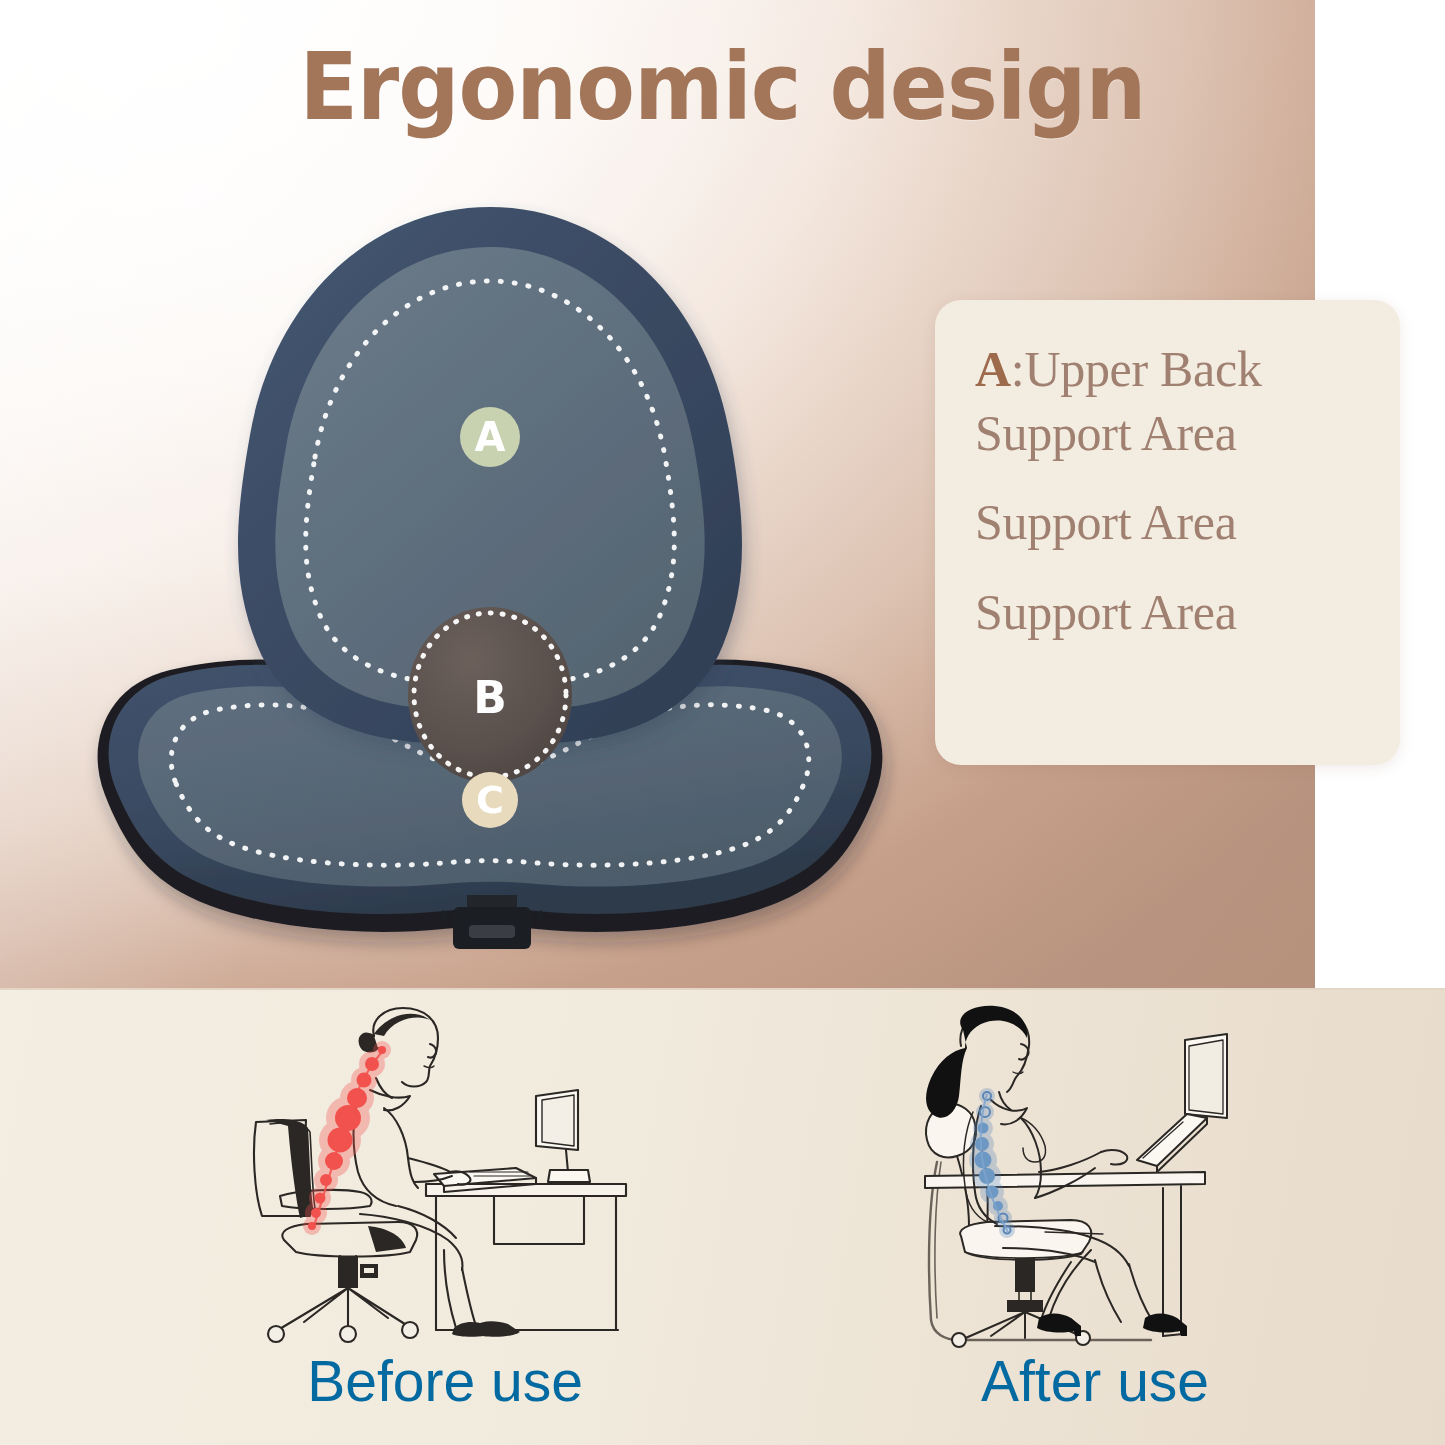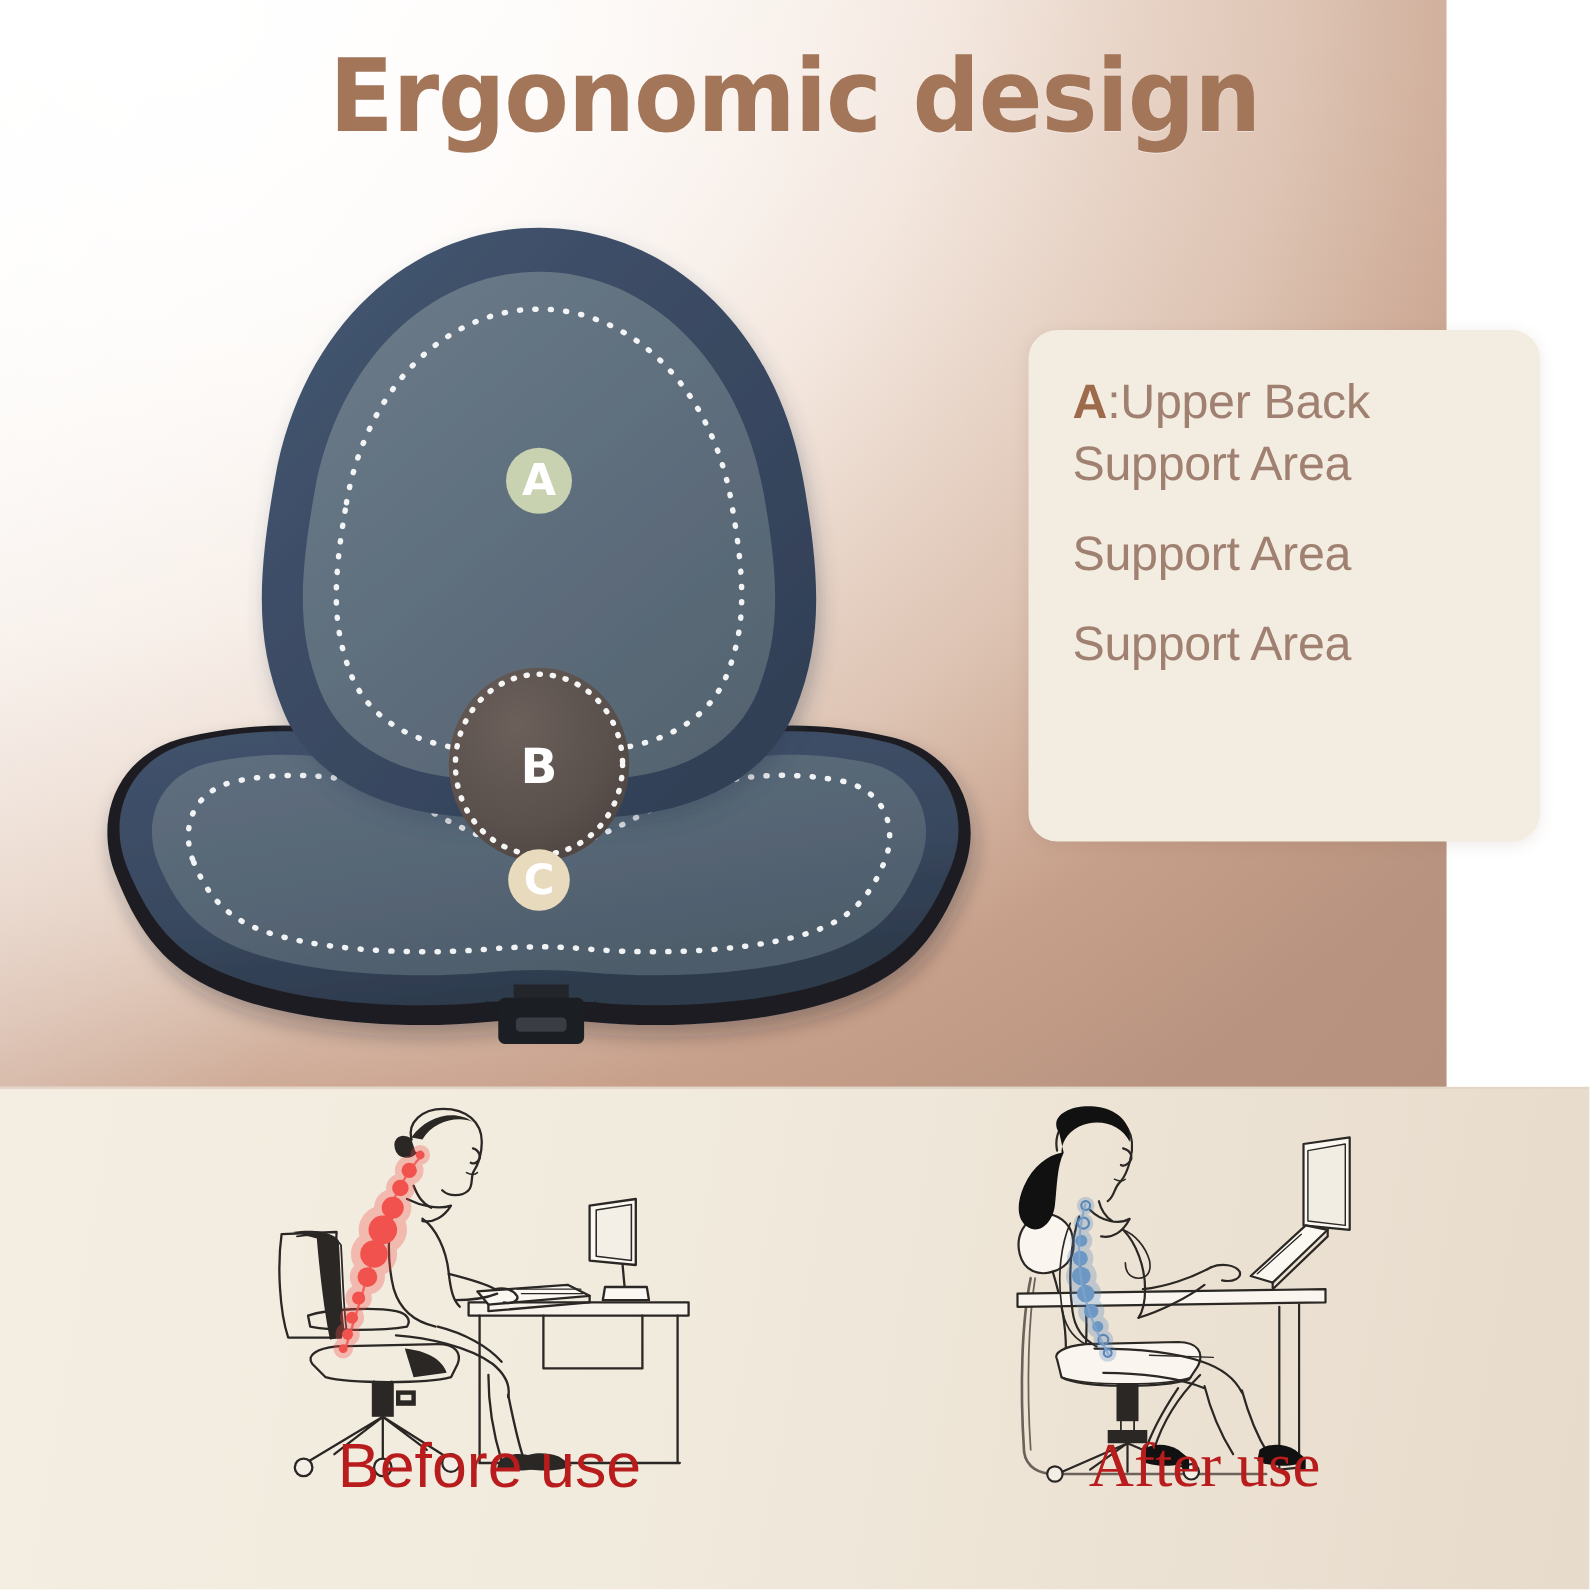--- a/index.html
+++ b/index.html
@@ -48,24 +48,24 @@
   #legend-card {
     position:absolute; left:935px; top:300px; width:465px; height:465px;
     background:#f3ece1;
     border-radius:26px;
     box-shadow:0 3px 14px rgba(130,95,75,0.13);
     padding:38px 34px 0 40px;
     z-index:6;
   }
   .legend-item { margin-bottom:26px; }
   .legend-line {
-    font-size:44px;
+    font-size:50px;
     line-height:1.27;
     color:#a08070;
-    font-family:Liberation Sans, sans-serif;
+    font-family:Liberation Serif, serif;
     letter-spacing:-0.3px;
     white-space:nowrap;
   }
   .legend-key {
     font-weight:bold;
     color:#9d6a4c;
   }
 
   
   #bottom-panel {
@@ -77,29 +77,29 @@
   .scene {
     position:absolute; top:10px; height:350px;
   }
   #scene-before { left:248px; width:400px; }
   #scene-after  { left:895px; width:400px; }
   .scene svg { width:100%; height:100%; display:block; }
 
   
   .caption {
     position:absolute;
-    top:1300px;
+    top:1348px;
     font-size:57px;
-    color:#b91c1c;
+    color:#0369a1;
     font-family:"Liberation Sans", sans-serif;
     letter-spacing:0px;
     text-align:center;
   }
   #caption-before { left:230px; width:430px; }
-  #caption-after  { left:880px; width:430px;font-family:Liberation Serif, serif; }
+  #caption-after  { left:880px; width:430px; }
 </style>
 </head>
 <body>
 
 <div id="top-panel">
 
   <h1 id="page-title">Ergonomic design</h1>
 
   <div id="product">
     <svg viewBox="0 0 830 790" xmlns="http://www.w3.org/2000/svg">

